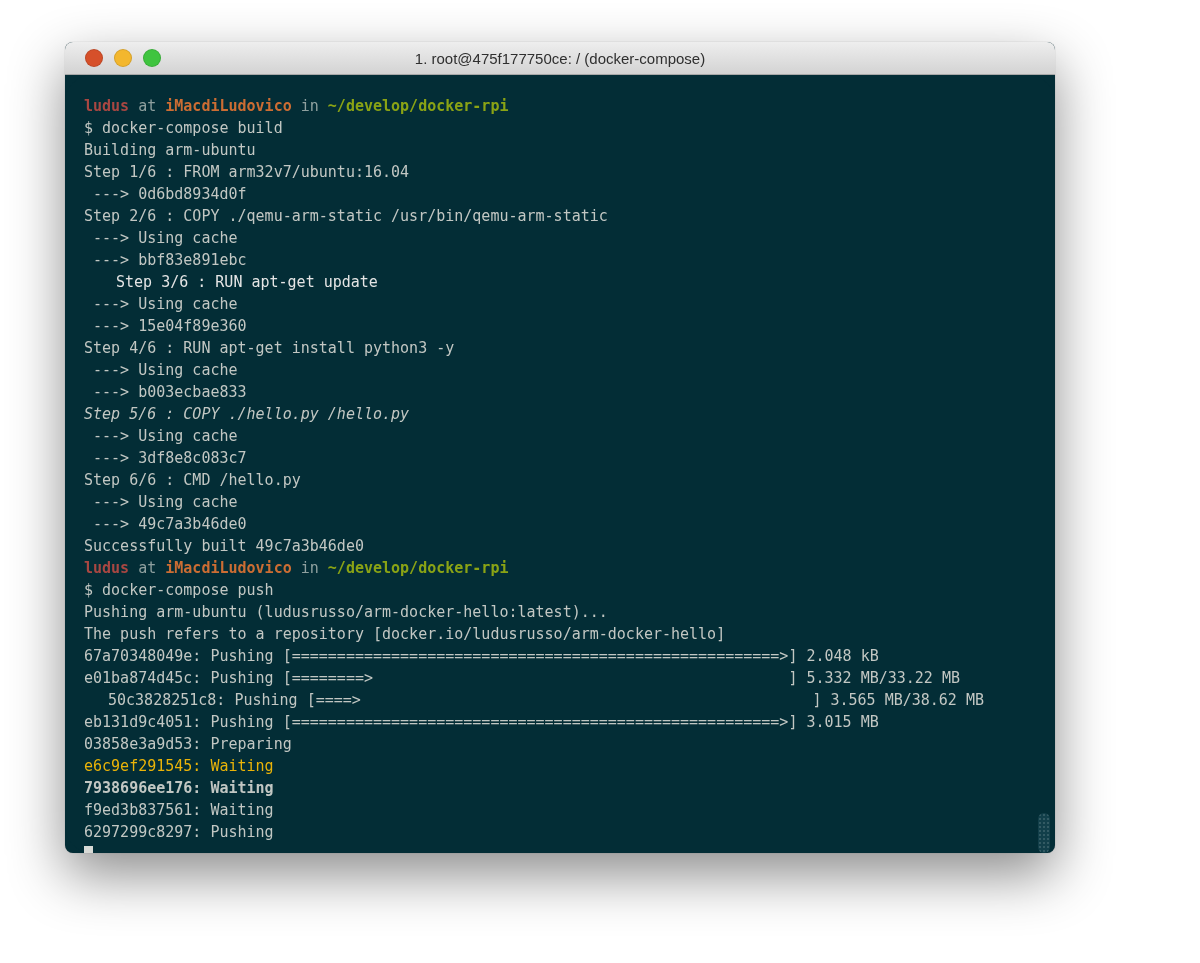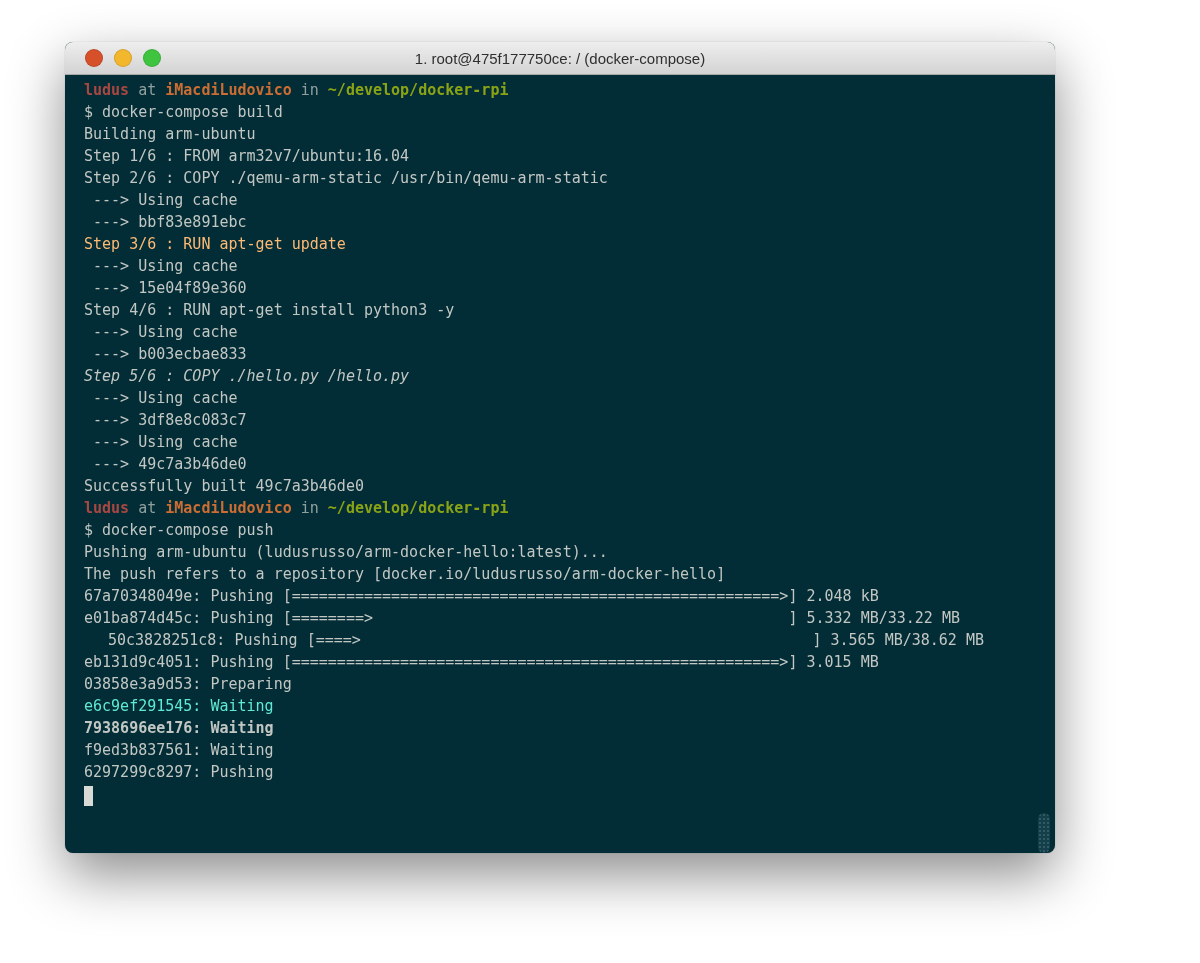--- a/index.html
+++ b/index.html
@@ -34,21 +34,21 @@
   }
   .light{
     width:18px;height:18px;border-radius:50%;
     border:1px solid rgba(0,0,0,.12);
     box-sizing:border-box;
   }
   .term{
     position:relative;
     height:778px;
     background:#032d36;
-    padding:4px 0 0 19px;
+    padding:20px 0 0 19px;
     box-sizing:border-box;
     border-radius:27px;
   }
   .line{
     white-space:pre;
     font-size:15px;line-height:22px;
     letter-spacing:0;
   }
   .cursor{
     display:inline-block;
@@ -75,45 +75,47 @@
       <div class="light" style="background: rgb(63, 196, 63);"></div>
     </div>
     <span class="title">1. root@475f177750ce: / (docker-compose)</span>
   </div>
   <div class="term">
     <div>
         <div class="line"><span style="color: rgb(169, 71, 66); font-weight: bold;">ludus</span><span style="color: rgb(143, 160, 159);"> at </span><span style="color: rgb(204, 109, 51); font-weight: bold;">iMacdiLudovico</span><span style="color: rgb(143, 160, 159);"> in </span><span style="color: rgb(138, 163, 21); font-weight: bold;">~/develop/docker-rpi</span></div>
         <div class="line"><span style="color: rgb(194, 199, 195);">$ docker-compose build</span></div>
         <div class="line"><span style="color: rgb(194, 199, 195);">Building arm-ubuntu</span></div>
         <div class="line"><span style="color: rgb(194, 199, 195);">Step 1/6 : FROM arm32v7/ubuntu:16.04</span></div>
+        <div class="line"><span style="color: rgb(194, 199, 195);"> ---&gt; 0d6bd8934d0f</span></div>
         <div class="line"><span style="color: rgb(194, 199, 195);">Step 2/6 : COPY ./qemu-arm-static /usr/bin/qemu-arm-static</span></div>
         <div class="line"><span style="color: rgb(194, 199, 195);"> ---&gt; Using cache</span></div>
         <div class="line"><span style="color: rgb(194, 199, 195);"> ---&gt; bbf83e891ebc</span></div>
-        <div class="line"><span style="color: #fdba74;">Step 3/6 : RUN apt-get update</span></div>
+        <div class="line"><span style="color: #e5e5e5; margin-left: 32px;">Step 3/6 : RUN apt-get update</span></div>
         <div class="line"><span style="color: rgb(194, 199, 195);"> ---&gt; Using cache</span></div>
         <div class="line"><span style="color: rgb(194, 199, 195);"> ---&gt; 15e04f89e360</span></div>
         <div class="line"><span style="color: rgb(194, 199, 195);">Step 4/6 : RUN apt-get install python3 -y</span></div>
         <div class="line"><span style="color: rgb(194, 199, 195);"> ---&gt; Using cache</span></div>
         <div class="line"><span style="color: rgb(194, 199, 195);"> ---&gt; b003ecbae833</span></div>
         <div class="line"><span style="color: rgb(194, 199, 195); font-style: italic;">Step 5/6 : COPY ./hello.py /hello.py</span></div>
         <div class="line"><span style="color: rgb(194, 199, 195);"> ---&gt; Using cache</span></div>
         <div class="line"><span style="color: rgb(194, 199, 195);"> ---&gt; 3df8e8c083c7</span></div>
+        <div class="line"><span style="color: rgb(194, 199, 195);">Step 6/6 : CMD /hello.py</span></div>
         <div class="line"><span style="color: rgb(194, 199, 195);"> ---&gt; Using cache</span></div>
         <div class="line"><span style="color: rgb(194, 199, 195);"> ---&gt; 49c7a3b46de0</span></div>
         <div class="line"><span style="color: rgb(194, 199, 195);">Successfully built 49c7a3b46de0</span></div>
         <div class="line"><span style="color: rgb(169, 71, 66); font-weight: bold;">ludus</span><span style="color: rgb(143, 160, 159);"> at </span><span style="color: rgb(204, 109, 51); font-weight: bold;">iMacdiLudovico</span><span style="color: rgb(143, 160, 159);"> in </span><span style="color: rgb(138, 163, 21); font-weight: bold;">~/develop/docker-rpi</span></div>
         <div class="line"><span style="color: rgb(194, 199, 195);">$ docker-compose push</span></div>
         <div class="line"><span style="color: rgb(194, 199, 195);">Pushing arm-ubuntu (ludusrusso/arm-docker-hello:latest)...</span></div>
         <div class="line"><span style="color: rgb(194, 199, 195);">The push refers to a repository [docker.io/ludusrusso/arm-docker-hello]</span></div>
         <div class="line"><span style="color: rgb(194, 199, 195);">67a70348049e: Pushing [======================================================&gt;] 2.048 kB</span></div>
         <div class="line"><span style="color: rgb(194, 199, 195);">e01ba874d45c: Pushing [========&gt;                                              ] 5.332 MB/33.22 MB</span></div>
         <div class="line"><span style="color: rgb(194, 199, 195); margin-left: 24px;">50c3828251c8: Pushing [====&gt;                                                  ] 3.565 MB/38.62 MB</span></div>
         <div class="line"><span style="color: rgb(194, 199, 195);">eb131d9c4051: Pushing [======================================================&gt;] 3.015 MB</span></div>
         <div class="line"><span style="color: rgb(194, 199, 195);">03858e3a9d53: Preparing</span></div>
-        <div class="line"><span style="color: #5eead4;">e6c9ef291545: Waiting</span></div>
+        <div class="line"><span style="color: #eab308;">e6c9ef291545: Waiting</span></div>
         <div class="line"><span style="color: rgb(194, 199, 195); font-weight: bold;">7938696ee176: Waiting</span></div>
         <div class="line"><span style="color: rgb(194, 199, 195);">f9ed3b837561: Waiting</span></div>
         <div class="line"><span style="color: rgb(194, 199, 195);">6297299c8297: Pushing</span></div>
         <div class="line"><span class="cursor" style="background: rgb(216, 218, 214);"></span></div>
       </div>
     <div class="scroll-thumb"></div>
   </div>
 </div>
 
 </body></html>

